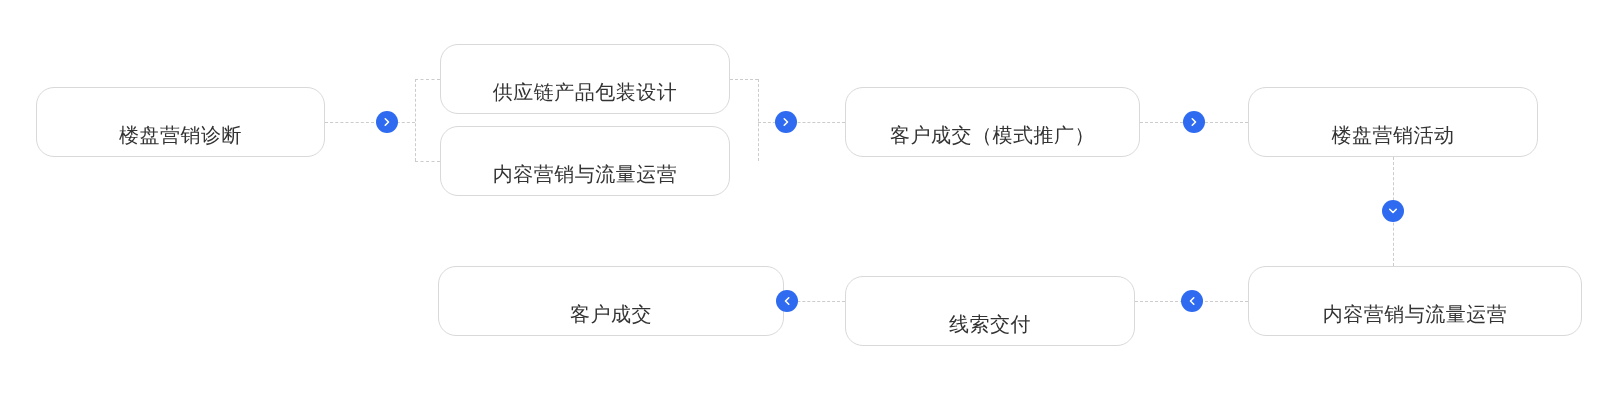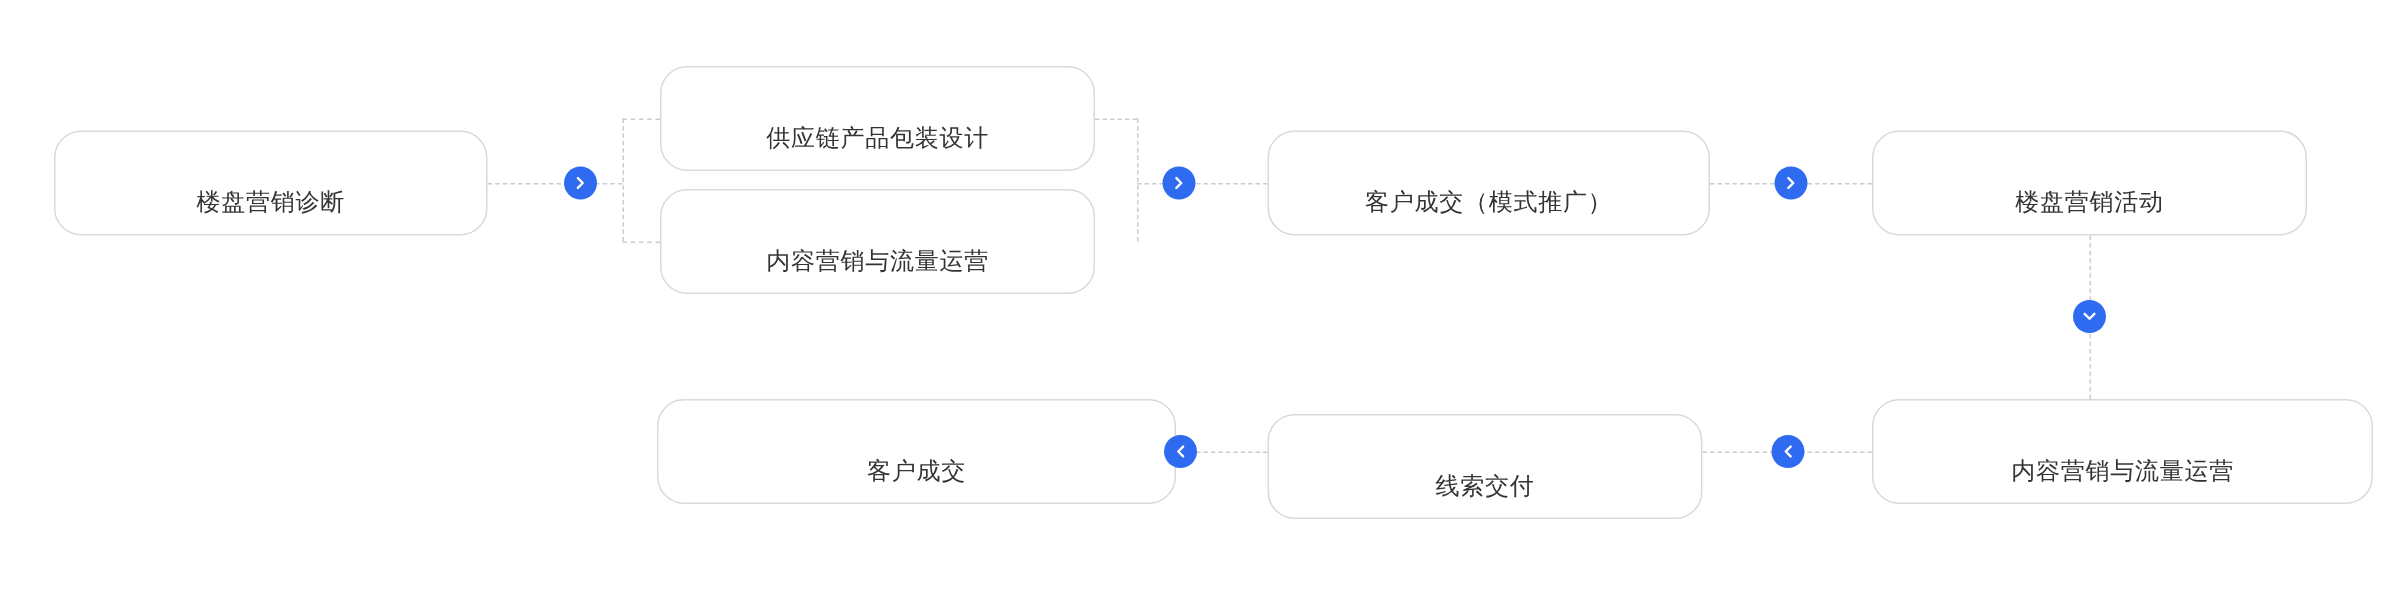--- a/index.html
+++ b/index.html
@@ -24,21 +24,21 @@
     position: absolute;
     height: 70px;
     background: #fff;
     border: 1px solid var(--node-border);
     border-radius: 18px;
     display: flex;
     align-items: center;
     justify-content: center;
   }
   .node-label {
-    font-size: 16px;
+    font-size: 20px;
     color: var(--node-text);
     letter-spacing: 0.5px;
     white-space: nowrap;
     margin-top: 26px;
   }
   .line { position: absolute; }
   .line.h { border-top: 1px dashed var(--connector); height: 0; }
   .line.v { border-left: 1px dashed var(--connector); width: 0; }
   .arrow {
     position: absolute;

